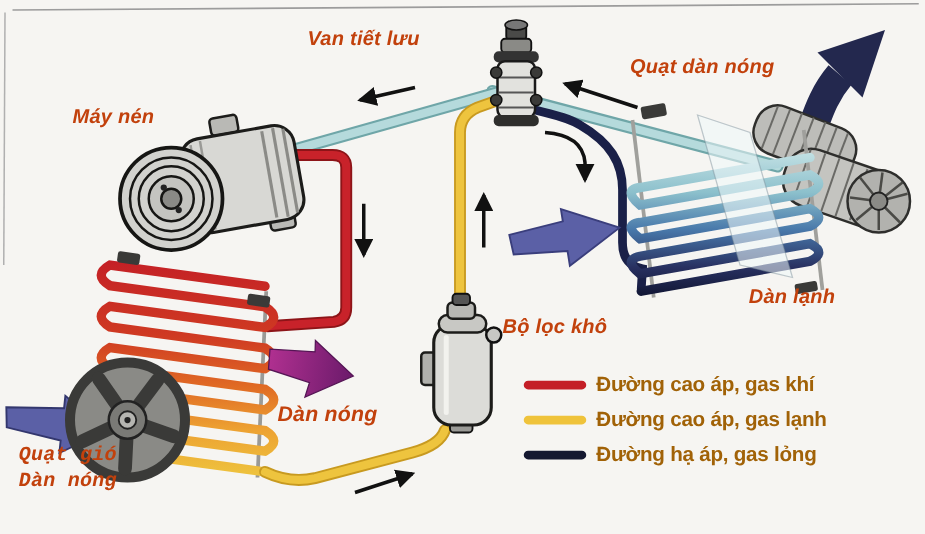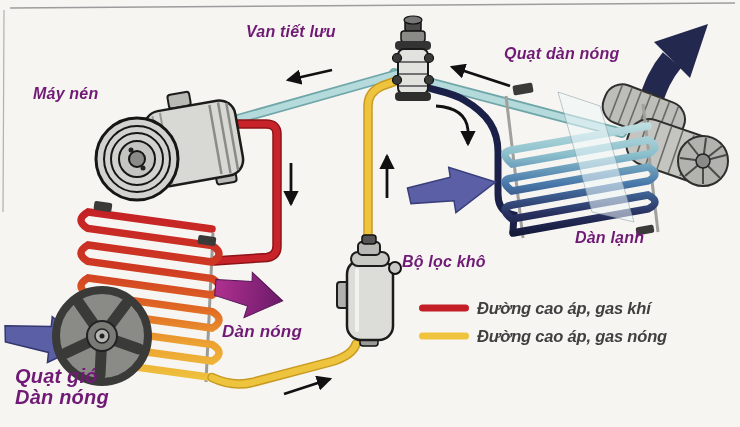--- a/index.html
+++ b/index.html
@@ -3,34 +3,34 @@
 <meta charset="utf-8">
 <style>
   html,body{margin:0;padding:0;background:#ffffff;}
   #stage{
     position:relative;width:740px;height:427px;overflow:hidden;
     background:#f6f5f2;
     font-family:"Liberation Sans","DejaVu Sans",sans-serif;
   }
   svg{position:absolute;left:0;top:0;}
   .lbl{
-    position:absolute;color:#701a75;font-weight:bold;font-style:italic;
+    position:absolute;color:#c2410c;font-weight:bold;font-style:italic;
     font-size:16px;line-height:19px;letter-spacing:.2px;white-space:nowrap;
   }
   .lbl.big{font-size:17px;}
   #lbl-van{left:246px;top:22px;}
-  #lbl-maynen{left:33px;top:84px;}
+  #lbl-maynen{left:58px;top:84px;}
   #lbl-quatdanlanh{left:504px;top:44px;}
-  #lbl-danlanh{left:575px;top:228px;}
+  #lbl-danlanh{left:599px;top:228px;}
   #lbl-bolockho{left:402px;top:242px;margin-top:10px;}
   #lbl-dannong{left:222px;top:322px;}
-  #lbl-quatgio{left:15px;top:366px;font-size:20px;line-height:21px;}
+  #lbl-quatgio{left:15px;top:354px;font-size:16px;line-height:21px;font-family:Liberation Mono, monospace;}
   .legend{position:absolute;left:418px;width:312px;display:flex;align-items:center;height:24px;}
   .legend .sw{position:static;flex:0 0 auto;margin-right:7px;}
-  .legend span{color:#404040;font-weight:bold;font-style:italic;font-size:16.5px;letter-spacing:-.2px;white-space:nowrap;}
+  .legend span{color:#a16207;font-weight:bold;font-size:16.5px;letter-spacing:-.2px;white-space:nowrap;}
   #leg0{top:296px;} #leg1{top:324px;} #leg2{top:352px;} #leg3{top:380px;}
 </style>
 </head>
 <body>
 
 <div id="stage">
 
   <svg width="740" height="427" viewBox="0 0 740 427">
     <defs>
       <marker id="ah" viewBox="0 0 10 10" refX="8.5" refY="5" markerWidth="5.5" markerHeight="5.5" orient="auto-start-reverse">
@@ -228,16 +228,22 @@
   <div class="legend" id="leg0">
     <svg class="sw" width="52" height="8">
         <rect x="1" y="0.5" width="50" height="7" rx="3.5" fill="#c41f27"></rect>
       </svg>
     <span>Đường cao áp, gas khí</span>
   </div>
   <div class="legend" id="leg1">
     <svg class="sw" width="52" height="8">
         <rect x="1" y="0.5" width="50" height="7" rx="3.5" fill="#efc33b"></rect>
       </svg>
-    <span>Đường cao áp, gas nóng</span>
+    <span>Đường cao áp, gas lạnh</span>
+  </div>
+  <div class="legend" id="leg2">
+    <svg class="sw" width="52" height="8">
+        <rect x="1" y="0.5" width="50" height="7" rx="3.5" fill="#141830"></rect>
+      </svg>
+    <span>Đường hạ áp, gas lỏng</span>
   </div>
 
 </div>
 
 </body></html>

